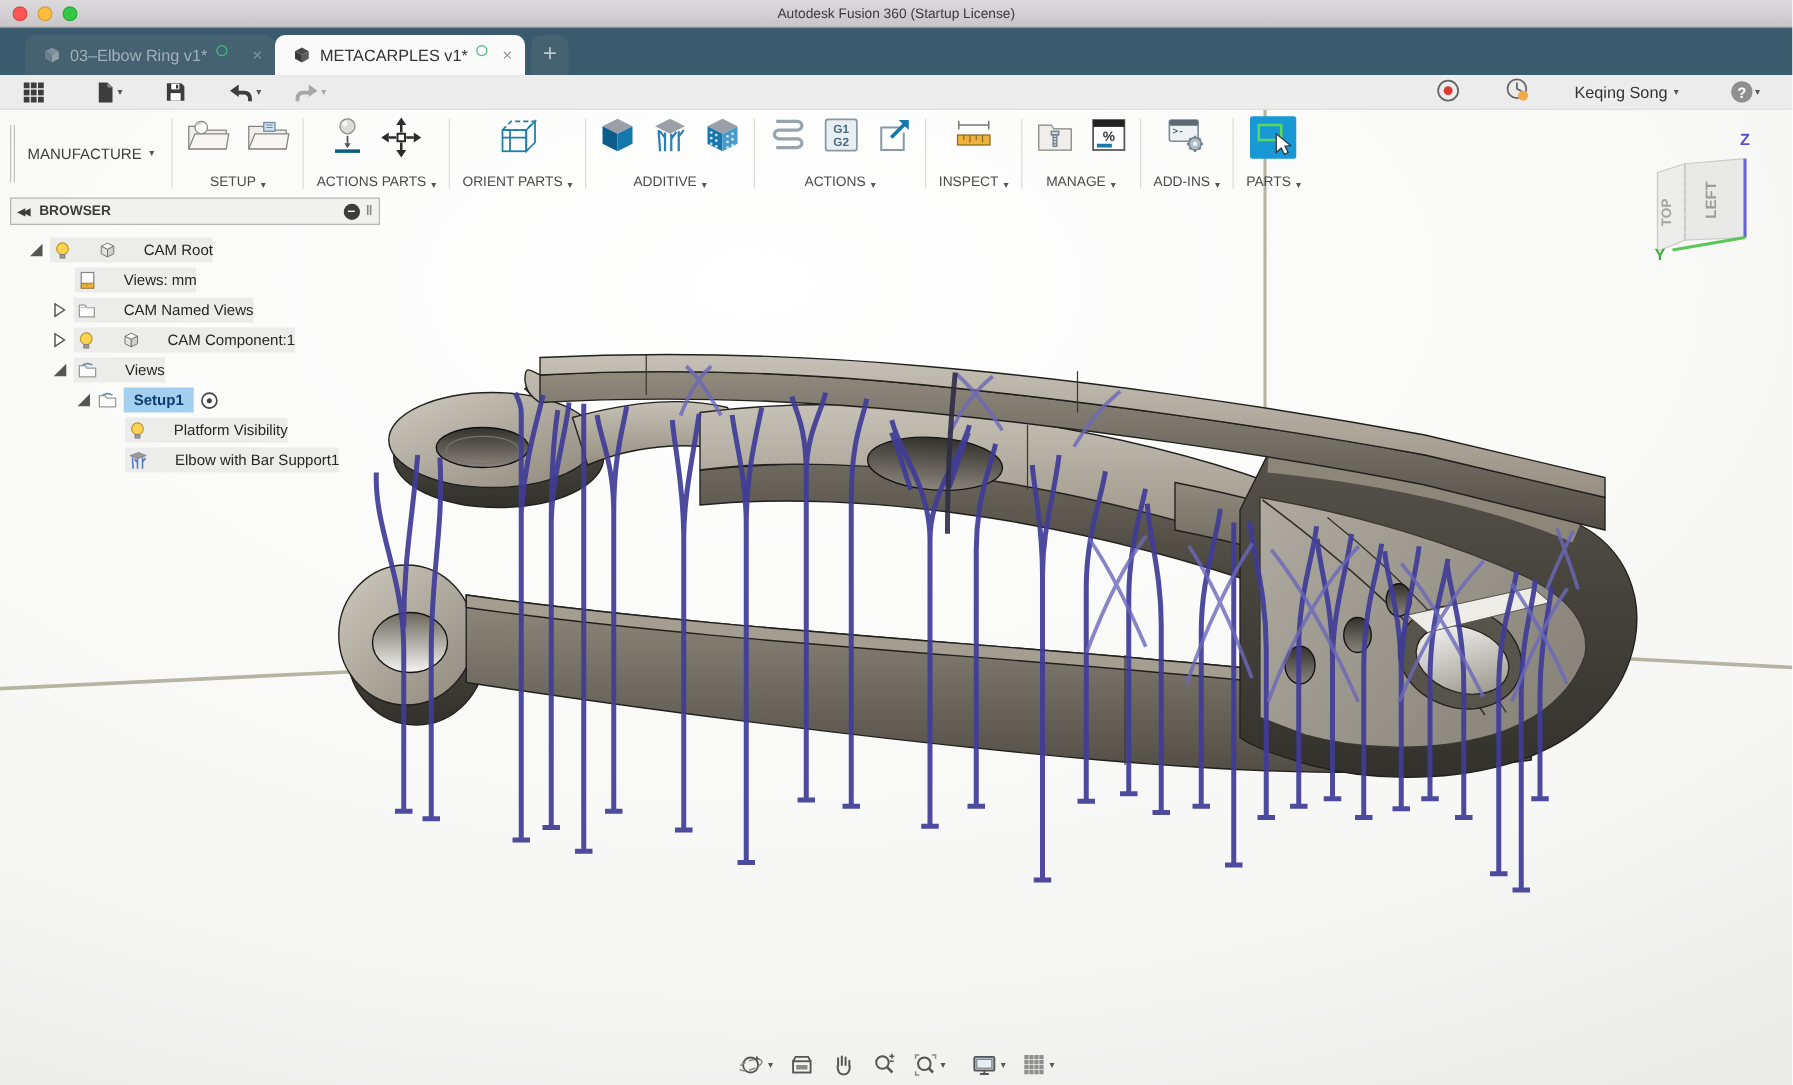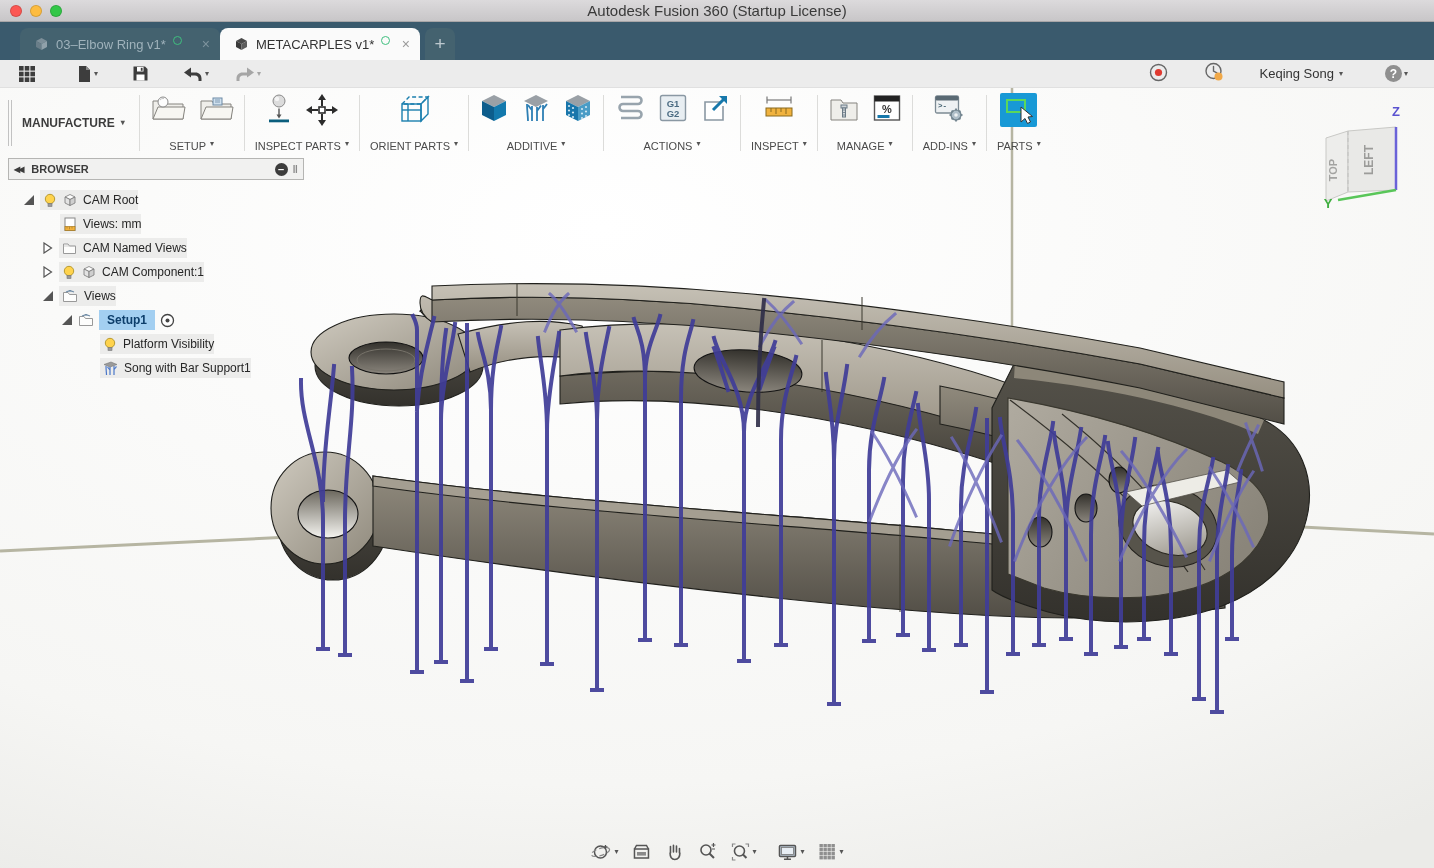--- a/index.html
+++ b/index.html
@@ -10,21 +10,21 @@
   }
   *{box-sizing:border-box;margin:0;padding:0}
   html,body{width:1434px;height:868px;overflow:hidden}
   body{font-family:"Liberation Sans",sans-serif;background:#fff;position:relative;-webkit-font-smoothing:antialiased}
   button{background:transparent;border:none;font-family:inherit;cursor:pointer}
 
   
   .titlebar{height:22px;background:linear-gradient(#dcdadc,#c8c6c8);border-bottom:1px solid #a8a6a8;display:flex;align-items:center;position:relative;z-index:20}
   .lights{display:flex;gap:8px;margin-left:10px}
   .light{width:12px;height:12px;border-radius:50%;border:1px solid rgba(0,0,0,.15)}
-  .wtitle{position:absolute;left:0;right:0;text-align:center;font-size:15px;color:#3a3a3a}
+  .wtitle{position:absolute;left:0;right:0;text-align:center;font-size:11px;color:#3a3a3a}
 
   
   .tabbar{height:38px;background:var(--tab_bar);display:flex;align-items:flex-end;padding-left:20px;position:relative;z-index:20}
   .tab{height:32px;display:flex;align-items:center;gap:7px;padding:0 10px 0 14px;border-radius:8px 8px 0 0;font-size:13px;width:200px}
   .tab.inactive{background:var(--tab_inactive);color:#9fb2bb}
   .tab.active{background:var(--tab_active_bg);color:#333;font-weight:normal}
   .tab .x{font-size:14px;margin-left:auto;color:#7e939e}
   .tab.active .x{color:#9a9a9a}
   .sync{width:9px;height:9px;border:1.5px solid var(--sync_green);border-radius:50%;margin-bottom:8px}
   .newtab{height:32px;width:30px;background:var(--tab_inactive);border-radius:8px 8px 0 0;margin-left:5px;color:#bcc8ce;font-size:19px;display:flex;align-items:center;justify-content:center}
@@ -37,38 +37,38 @@
   .uname{font-size:13px;color:#333;display:flex;gap:5px;align-items:center}
   .helpbtn{width:17px;height:17px;border-radius:50%;background:#8f8f8f;color:#fff;font-size:12px;font-weight:bold;display:flex;align-items:center;justify-content:center}
 
   
   .viewport{position:absolute;left:0;top:88px;width:1434px;height:780px;z-index:1}
   .scene{position:absolute;left:0;top:0}
 
   
   .ribbon{position:absolute;top:88px;left:0;height:70px;display:flex;align-items:stretch;z-index:10}
   .grip{width:4px;margin:12px 4px 12px 8px;border-left:1px solid #c2c2c2;border-right:1px solid #c2c2c2}
-  .wsp{display:flex;align-items:center;gap:6px;font-size:12px;font-weight:bold;color:#3c3c3c;padding:0 14px 0 6px}
+  .wsp{display:flex;align-items:center;gap:6px;font-size:12px;font-weight:normal;color:#3c3c3c;padding:0 14px 0 6px}
   .rgroup{display:flex;flex-direction:column;align-items:center;justify-content:space-between;padding:5px 10px 6px}
   .ricons{display:flex;gap:12px;align-items:flex-start;flex:1}
-  .rlabel{font-size:11px;color:#4a4a4a;display:flex;gap:4px;align-items:flex-start;white-space:nowrap}
+  .rlabel{font-size:11px;color:#4a4a4a;display:flex;gap:4px;align-items:flex-end;white-space:nowrap}
   .vsep{width:1px;background:#dcdcda;margin:7px 0}
   .ribtn{padding:0;display:flex;align-items:center}
   .selico{width:37px;height:34px;background:var(--select_bg);border-radius:2px;display:flex;align-items:center;justify-content:center}
 
   
   .browser{position:absolute;left:8px;top:158px;width:296px;z-index:12;font-size:12px;color:#262626}
   .bheader{height:22px;background:#f1f1f0;border:1px solid #b5b5b3;display:flex;align-items:center;font-size:11px;font-weight:bold;color:#3c3c3c;padding:0 5px;gap:9px}
   .collapse{font-size:8px;color:#3c3c3c;letter-spacing:-2px}
   .bhright{margin-left:auto;display:flex;align-items:center;gap:5px}
   .minus{width:13px;height:13px;border-radius:50%;background:#3c3c3c;color:#fff;font-size:11px;line-height:11px;display:flex;align-items:center;justify-content:center}
   .hgrip{color:#8a8a8a;font-size:11px}
   .btree{padding-top:8px}
   .brow{display:flex;align-items:center;height:24px;gap:5px}
-  .pill{background:var(--row_pill);padding:2px 0 2px 3px;display:flex;align-items:center;gap:6px;height:20px}
+  .pill{background:var(--row_pill);padding:2px 0 2px 3px;display:flex;align-items:center;gap:22px;height:20px}
   .sel{background:var(--row_selected);color:var(--row_selected_text);font-weight:bold;padding:2px 8px;height:20px;display:flex;align-items:center}
   .exp{width:13px;display:flex;justify-content:center}
 
   
   .viewcube{position:absolute;right:14px;top:12px;z-index:12}
 
   
   .navbar{position:absolute;left:50%;transform:translateX(-50%);bottom:3px;display:flex;align-items:center;gap:9px;z-index:12;padding:2px 6px}
   .navbtn{display:flex;align-items:center;gap:2px;padding:1px 2px}
 </style>
@@ -459,21 +459,21 @@
               <line x1="17" y1="7" x2="17" y2="13"></line>
               <line x1="17" y1="21" x2="17" y2="27"></line>
               <line x1="7" y1="17" x2="13" y2="17"></line>
               <line x1="21" y1="17" x2="27" y2="17"></line>
             </g>
             <rect x="14" y="14" width="6" height="6" fill="#fff" stroke="#2c2c2c" stroke-width="1.6"></rect>
           </svg>
       </button>
     </div>
     <div class="rlabel">
-        <span>INSPECT PARTS</span>
+        <span>ACTIONS PARTS</span>
         <span class="crt">▾</span>
       </div>
   </div>
   <div class="vsep"></div>
 
   <div class="rgroup">
     <div class="ricons">
       <button class="ribtn">
         <svg width="38" height="32" viewBox="0 0 38 32">
             <g fill="none" stroke="#1b7fae" stroke-width="1.4">
@@ -792,18 +792,18 @@
     <div class="brow" style="padding-left:92px">
       <span class="pill">
         <svg width="15" height="15" viewBox="0 0 15 15">
             <polygon points="1,3.5 8,1 14,3.5 7,6" fill="#9a9a9a" stroke="#777" stroke-width="0.6"></polygon>
             <g stroke="#4a77c9" stroke-width="1.2" fill="none">
               <path d="M3,5 C3,9 3.5,12 3.5,14"></path>
               <path d="M7,6 C7,9.5 7,12 7,14 M7,9 C5.5,7.5 5,6.5 4.5,6"></path>
               <path d="M11,5 C11,9 11,12 11,14 M11,8.5 C12.5,7 13,6 13.5,5.5"></path>
             </g>
           </svg>
-        <span>Song with Bar Support1</span>
+        <span>Elbow with Bar Support1</span>
       </span>
     </div>
 
   </div>
 </div>
 
 </body></html>

